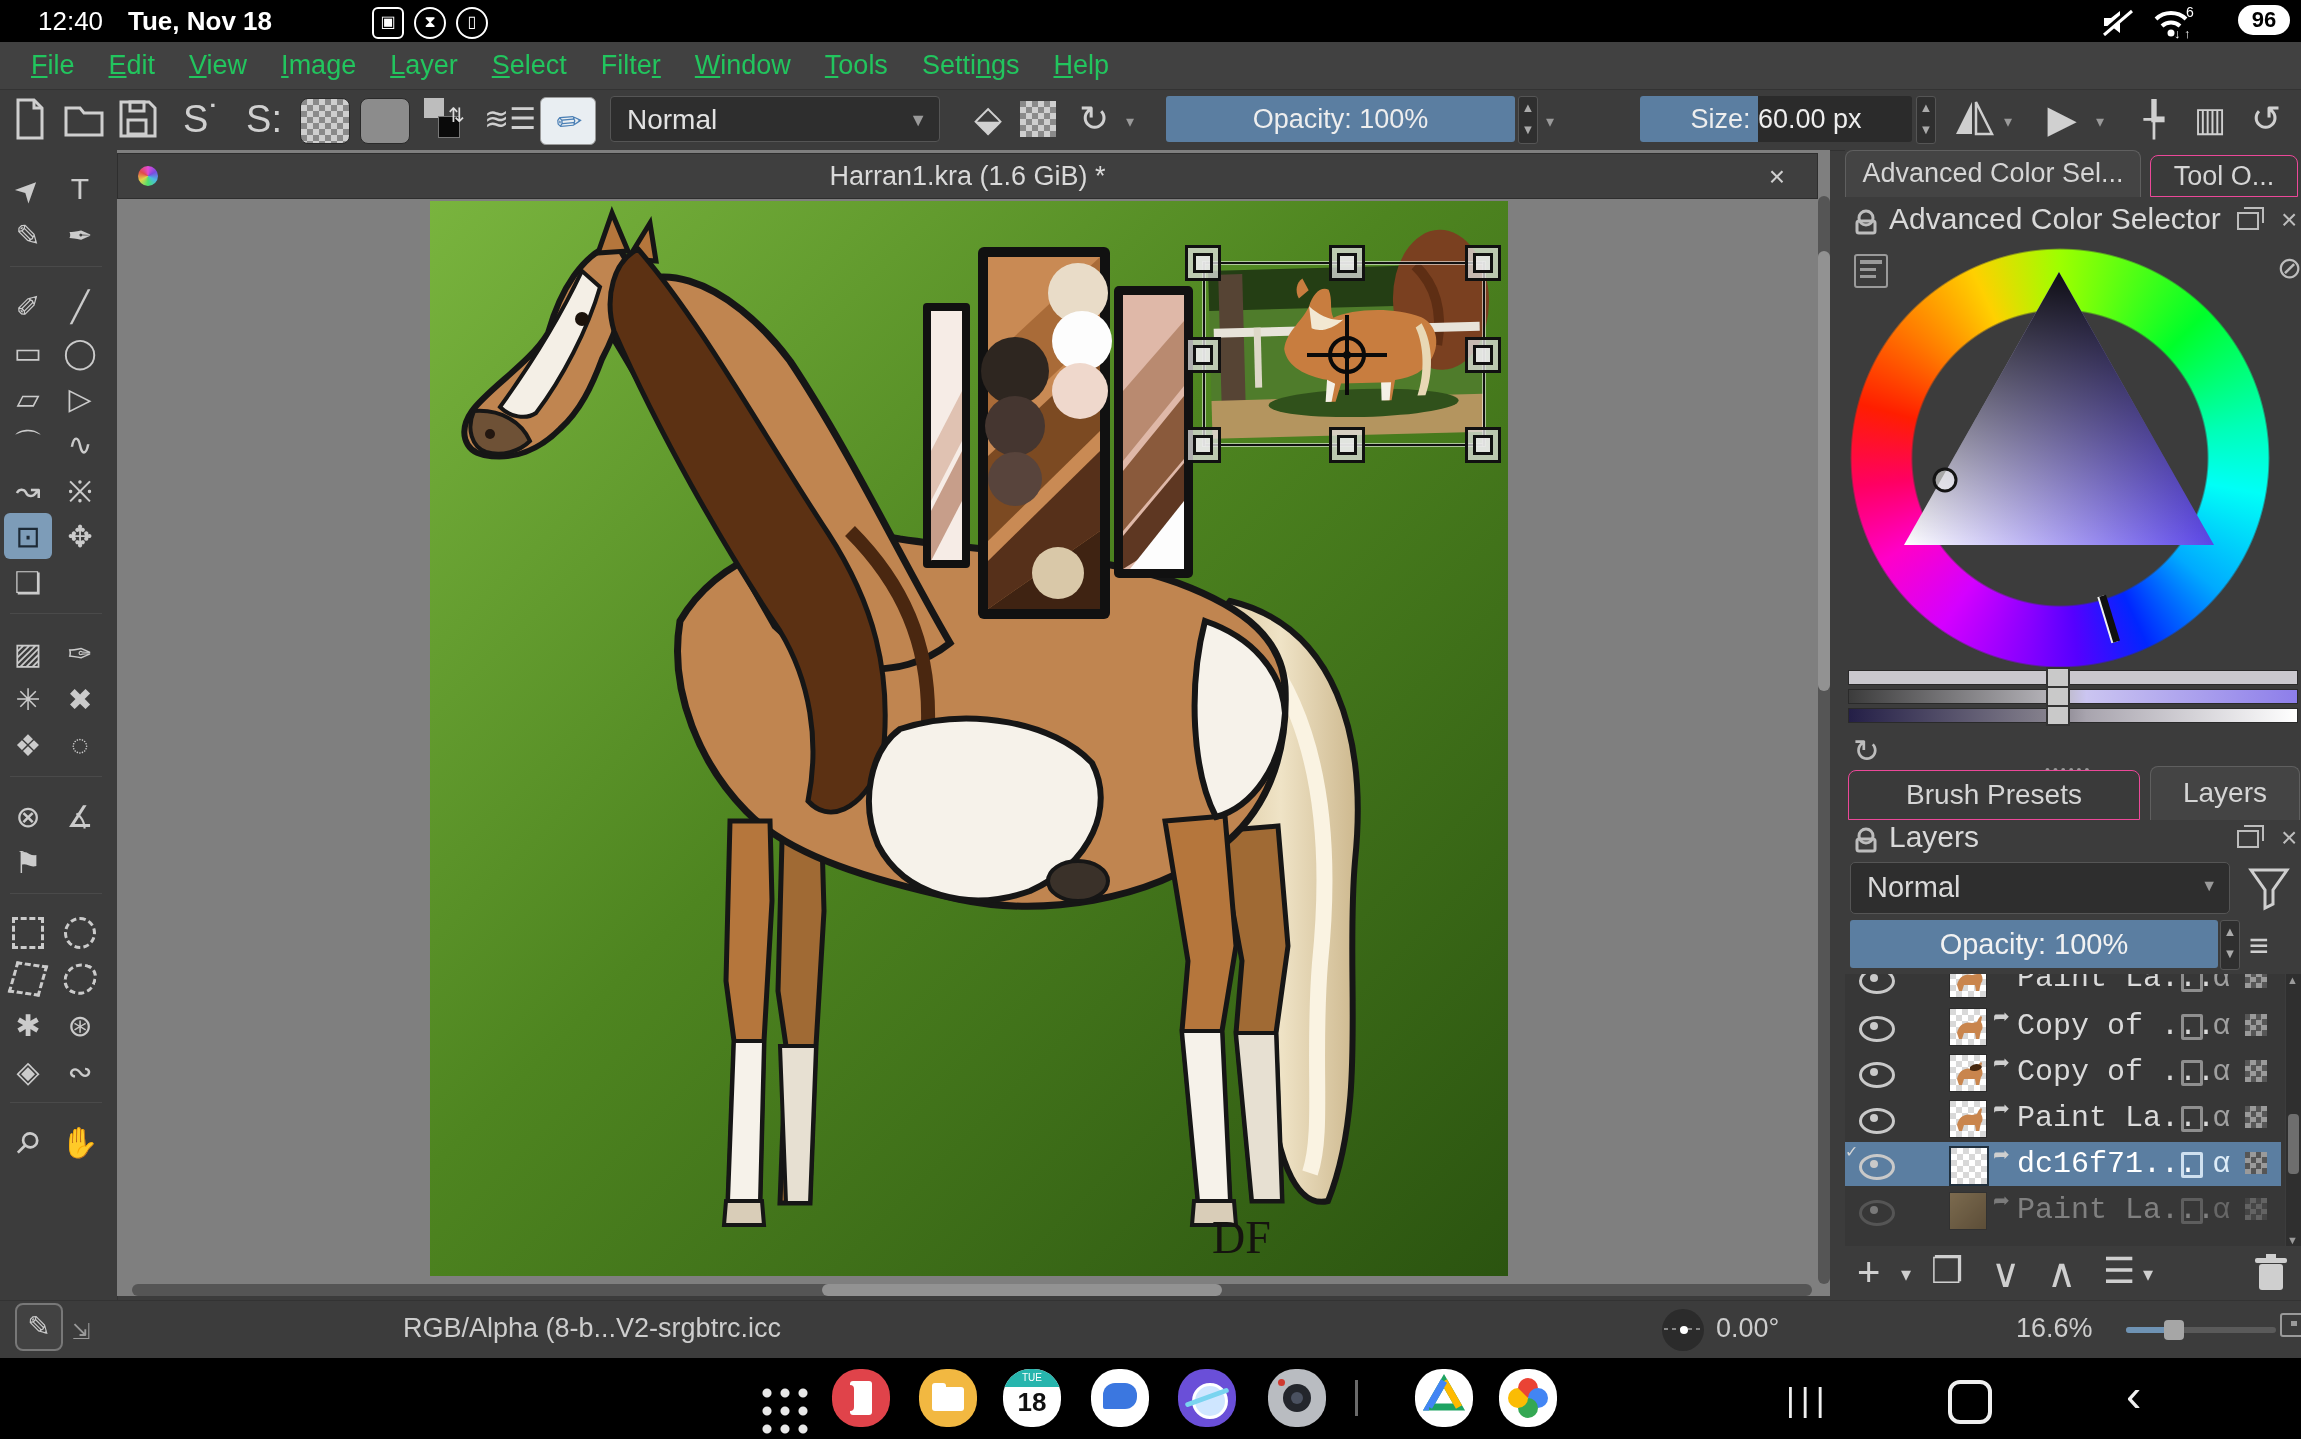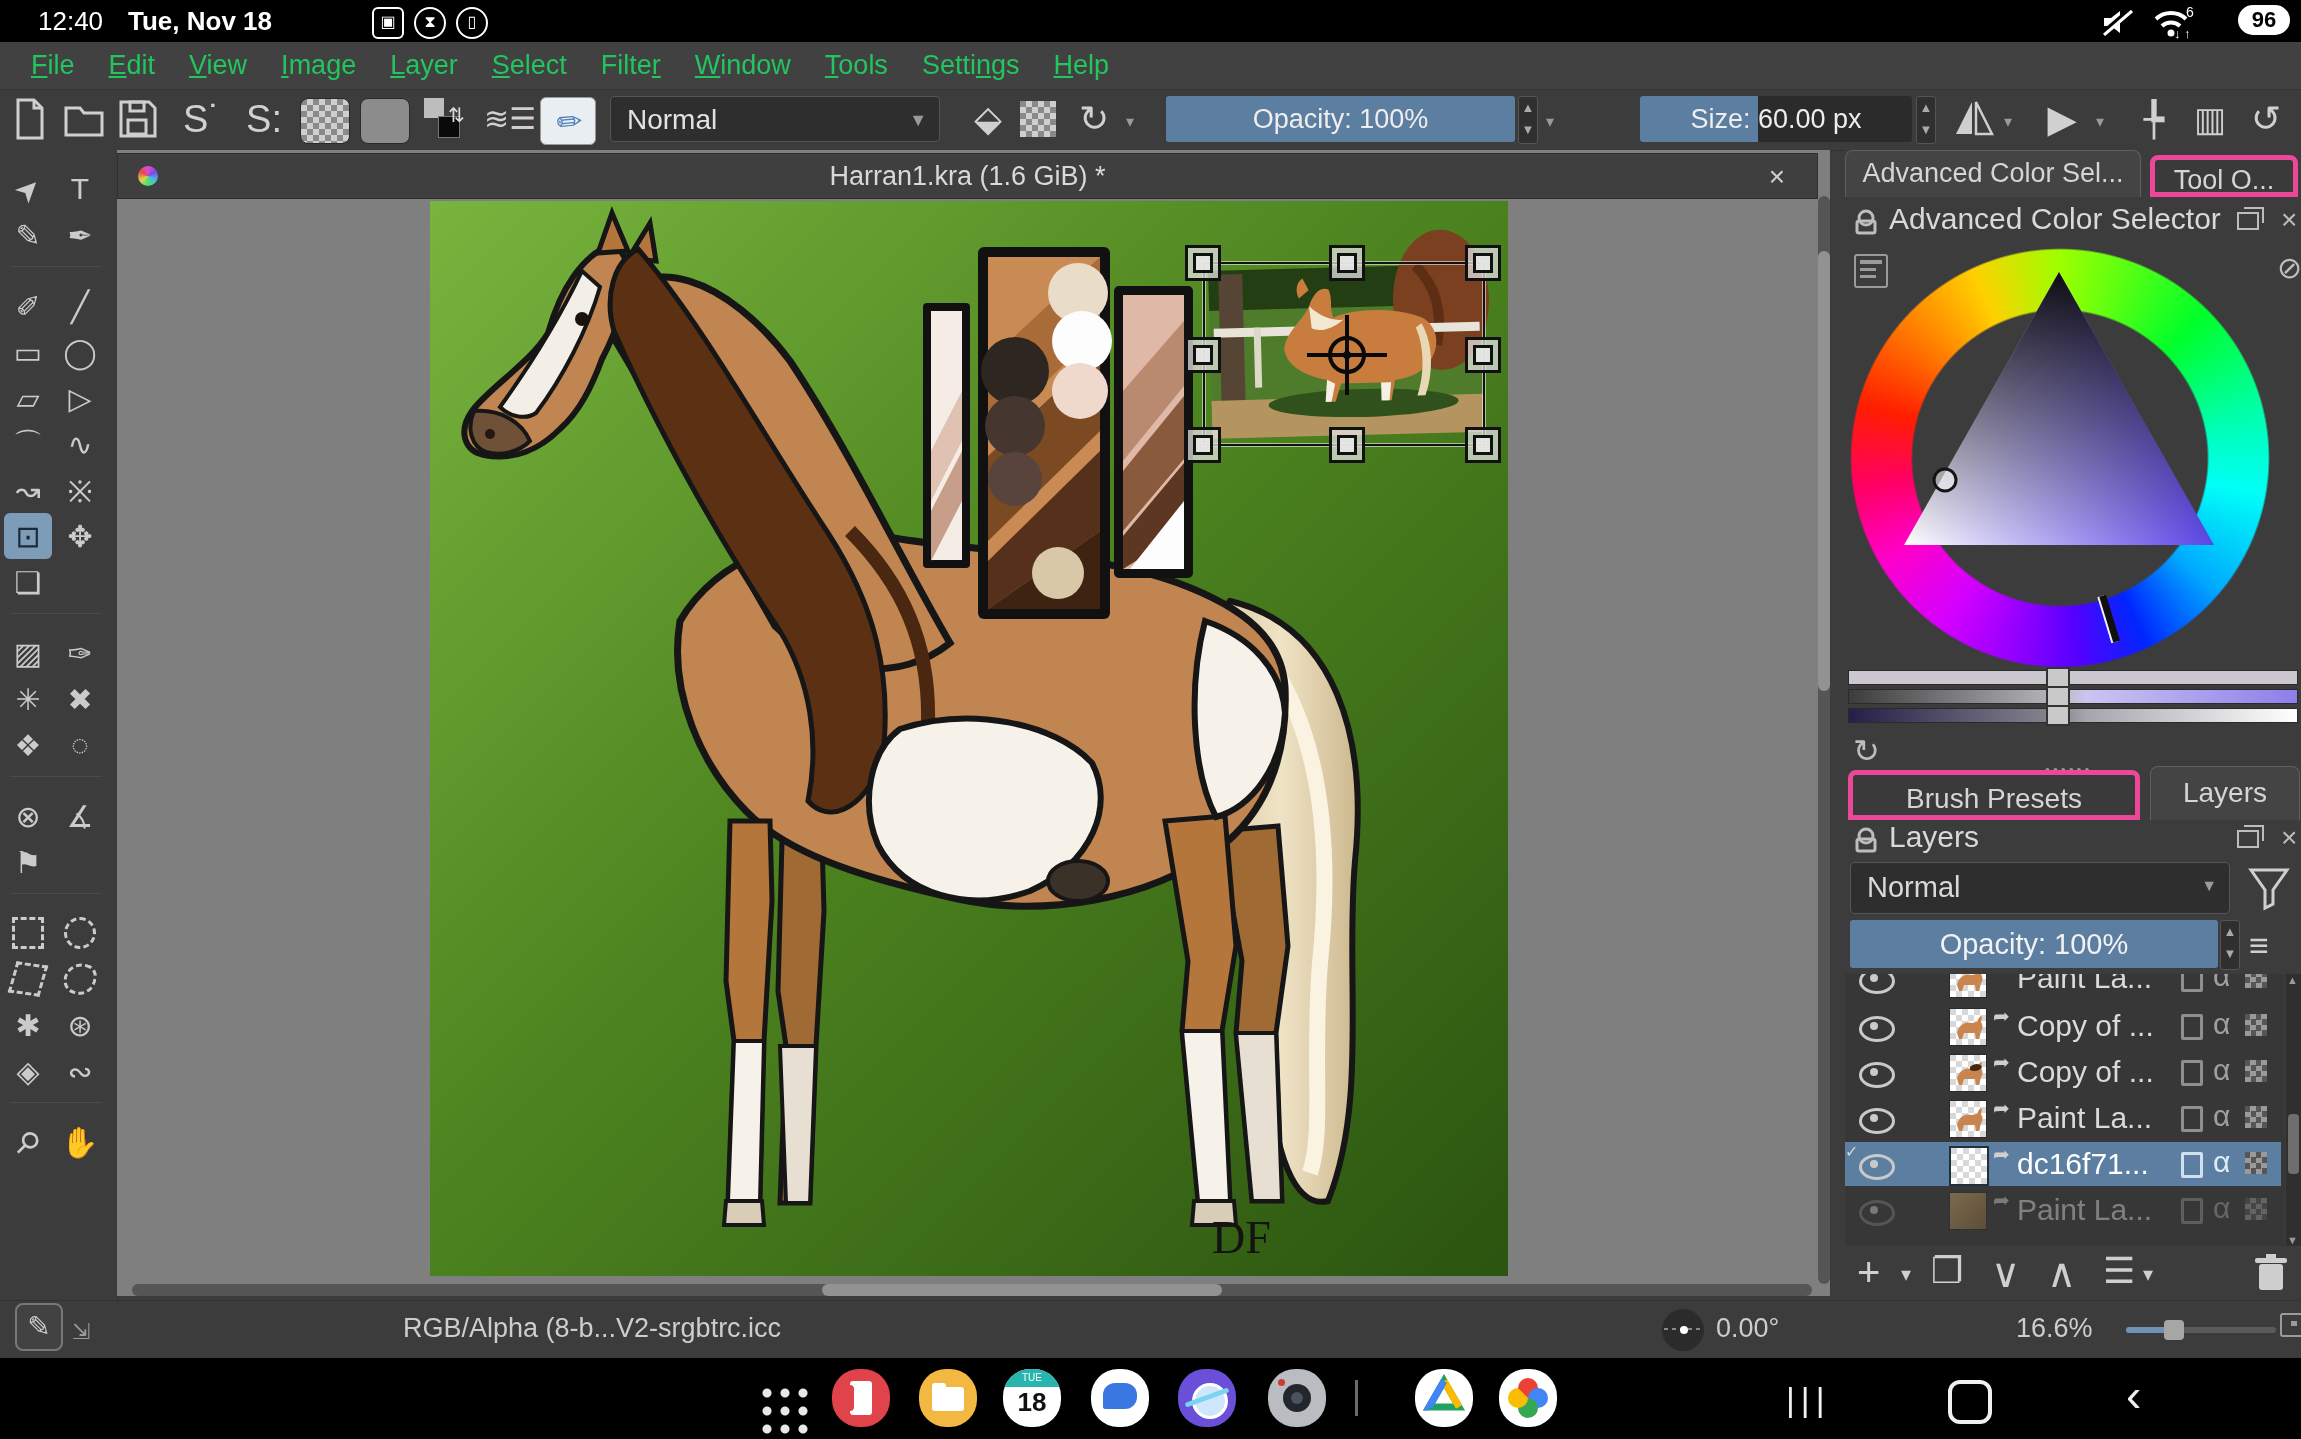--- a/index.html
+++ b/index.html
@@ -54,21 +54,21 @@
   #vscroll .hdl{position:absolute;top:55px;width:12px;height:440px;background:#929292;border-radius:6px;}
   
   .th{position:absolute;width:30px;height:30px;border:3px solid #111;background:rgba(225,225,225,.75);
       display:flex;align-items:center;justify-content:center;}
   .th .in{width:14px;height:14px;border:3px solid #111;background:rgba(235,235,235,.8);}
   .tline{position:absolute;background:#111;box-shadow:0 0 0 1px rgba(255,255,255,.55);}
   
   #rdock{left:1845px;top:150px;width:456px;height:1150px;background:#3c3c3c;}
   .dtab{position:absolute;font-size:27px;color:#d5d5d5;text-align:center;box-sizing:border-box;}
   .dtab.active{background:#444;border:1px solid #5f5f5f;border-bottom:none;border-radius:8px 8px 0 0;}
-  .dtab.inactive{background:#3a3a3a;border:5px solid #ec4899;border-radius:8px 8px 0 0;}
+  .dtab.inactive{background:#3a3a3a;border:1px solid #ec4899;border-radius:8px 8px 0 0;}
   .dockhead{position:absolute;font-size:30px;color:#d9d9d9;}
   .hicon{position:absolute;color:#bdbdbd;font-size:24px;}
   .floati{position:absolute;width:18px;height:14px;border:2px solid #bdbdbd;}
   .floati:before{content:"";position:absolute;left:5px;top:-7px;width:18px;height:14px;border:2px solid #bdbdbd;
                  border-bottom:none;border-left:none;}
   #wheel{position:absolute;left:5px;top:98px;width:420px;height:420px;}
   #ring{position:absolute;left:0;top:0;width:420px;height:420px;border-radius:50%;
         background:conic-gradient(from 0deg,#9dff00,#00ff2a 45deg,#00ffb7 80deg,#00fff7 100deg,#00aaff 130deg,
                    #0026ff 155deg,#5500ff 175deg,#8800ff 190deg,#d400ff 215deg,#ff00c8 240deg,#ff0062 262deg,
                    #ff1e00 285deg,#ff7a00 310deg,#ffd000 335deg,#9dff00 360deg);
@@ -82,21 +82,21 @@
   
   #blendrow{position:absolute;left:5px;top:712px;width:378px;height:50px;background:#2e2e2e;
             border:1px solid #555;border-radius:5px;}
   #blendrow .v{position:absolute;left:16px;top:8px;font-size:29px;color:#d9d9d9;}
   #funnel{position:absolute;left:398px;top:712px;width:52px;height:50px;text-align:center;}
   #opacrow{position:absolute;left:5px;top:770px;width:368px;height:48px;background:#5b7ea1;border-radius:3px;}
   #opacrow .v{width:100%;text-align:center;font-size:29px;color:#f2f2f2;line-height:48px;}
   #lay-list{position:absolute;left:0;top:824px;width:440px;height:272px;overflow:hidden;background:#373737;}
   .lrow{position:absolute;left:0;width:436px;height:44px;}
   .lrow.sel{background:#5b7ea1;}
-  .lrow .nm{position:absolute;left:172px;top:5px;font-size:30px;color:#dadada;white-space:nowrap;}
+  .lrow .nm{position:absolute;left:172px;top:5px;font-size:30px;color:#dadada;white-space:nowrap;font-family:Liberation Mono, monospace;}
   .lrow.sel .nm{color:#fff;}
   .lrow.dim{opacity:.45;}
   .eye{position:absolute;left:14px;top:12px;width:30px;height:20px;border:3px solid #c9c9c9;border-radius:50%;}
   .eye:before{content:"";position:absolute;left:8px;top:3px;width:8px;height:8px;border-radius:50%;background:#c9c9c9;}
   .eye.off{border-color:#7a7a7a;}
   .lthumb{position:absolute;left:104px;top:4px;width:36px;height:36px;
           background-image:repeating-conic-gradient(#fff 0 25%,#d8d8d8 0 50%);background-size:12px 12px;
           border:1px solid #2a2a2a;}
   .curl{position:absolute;left:148px;top:0px;font-size:20px;color:#cfcfcf;}
   .ric1{position:absolute;left:336px;top:10px;width:16px;height:20px;border:3px solid #8f8f8f;border-radius:2px;}

